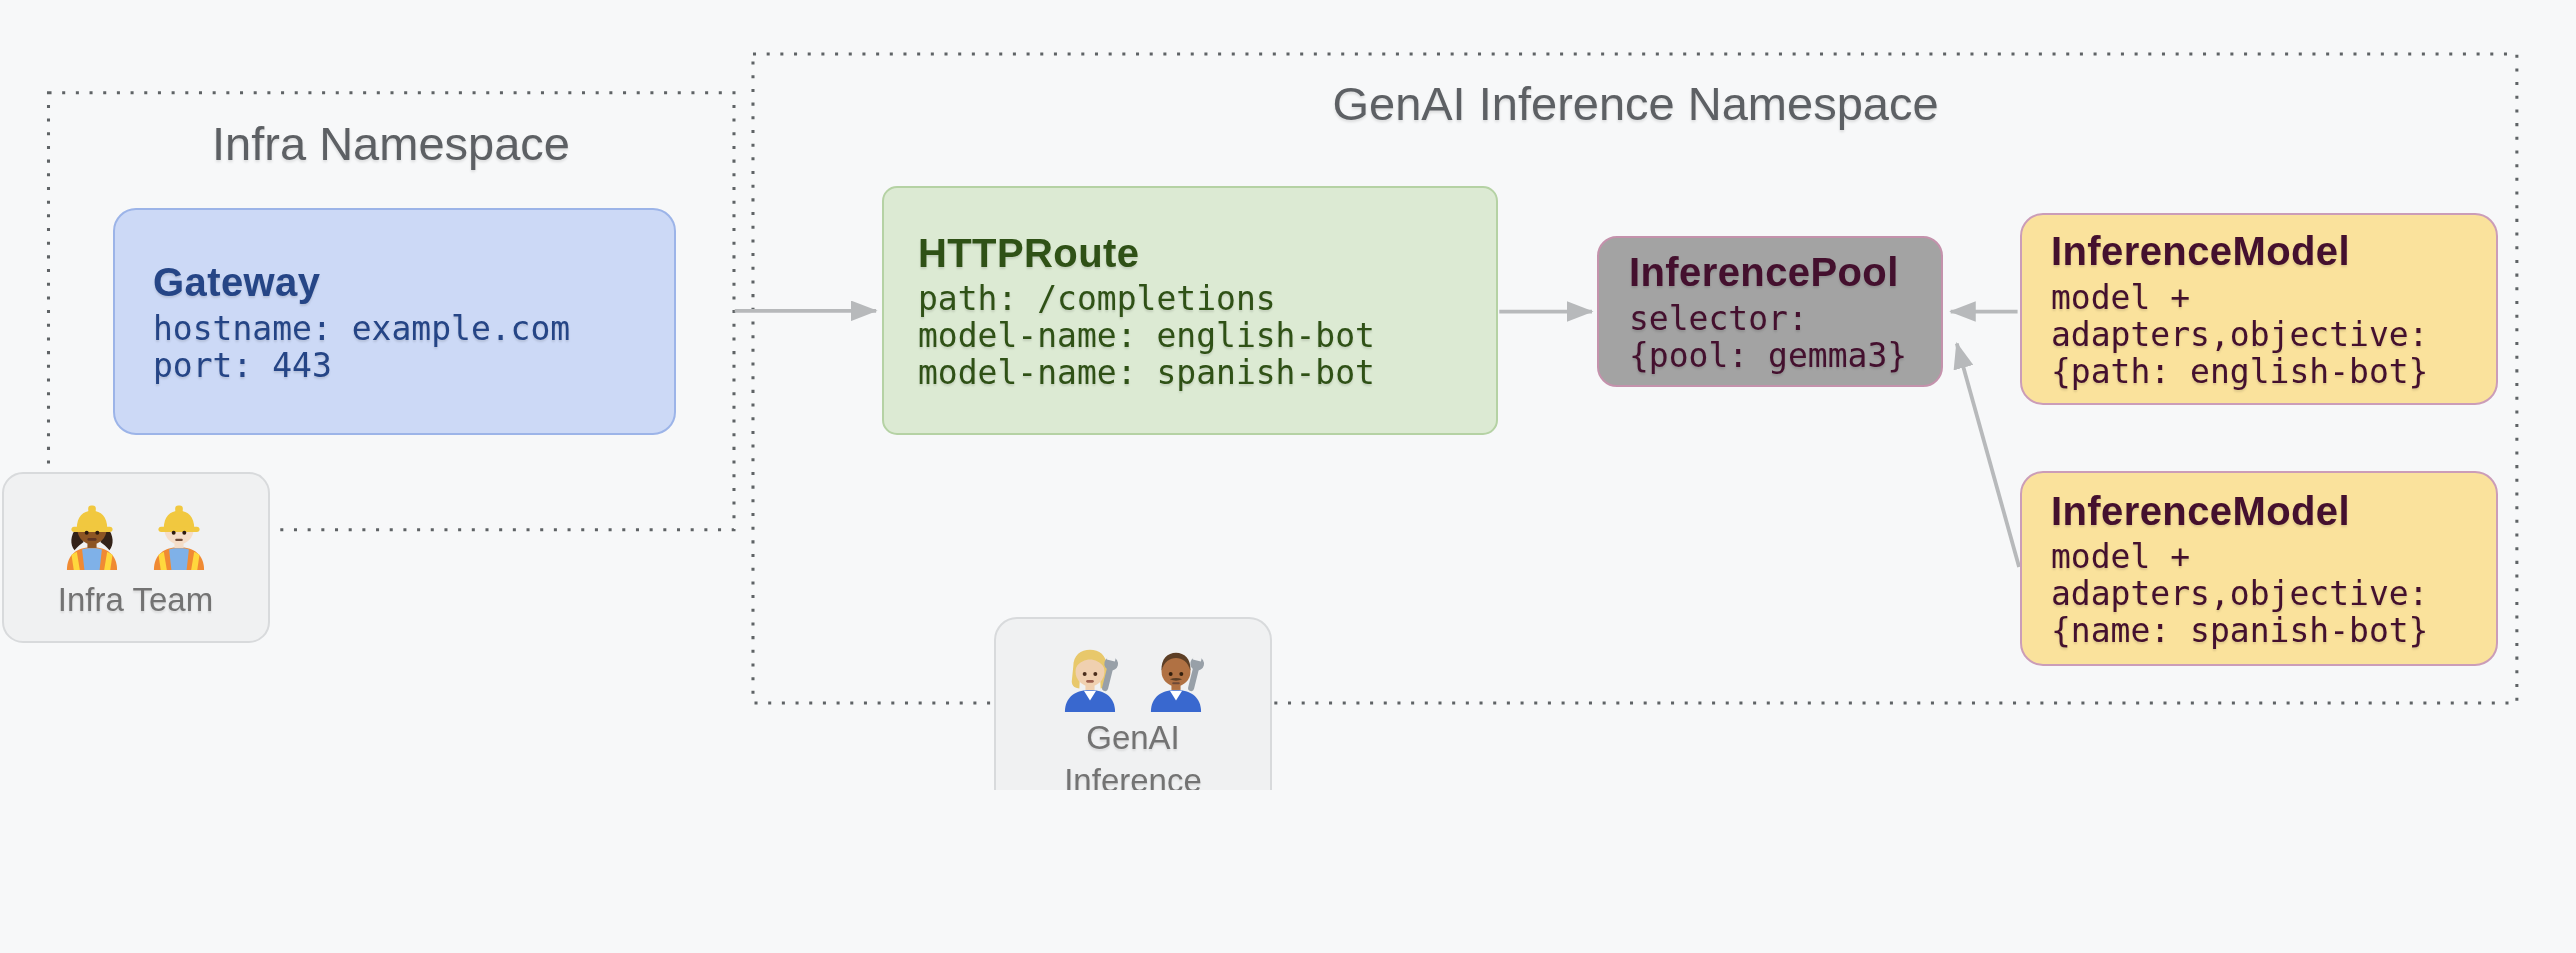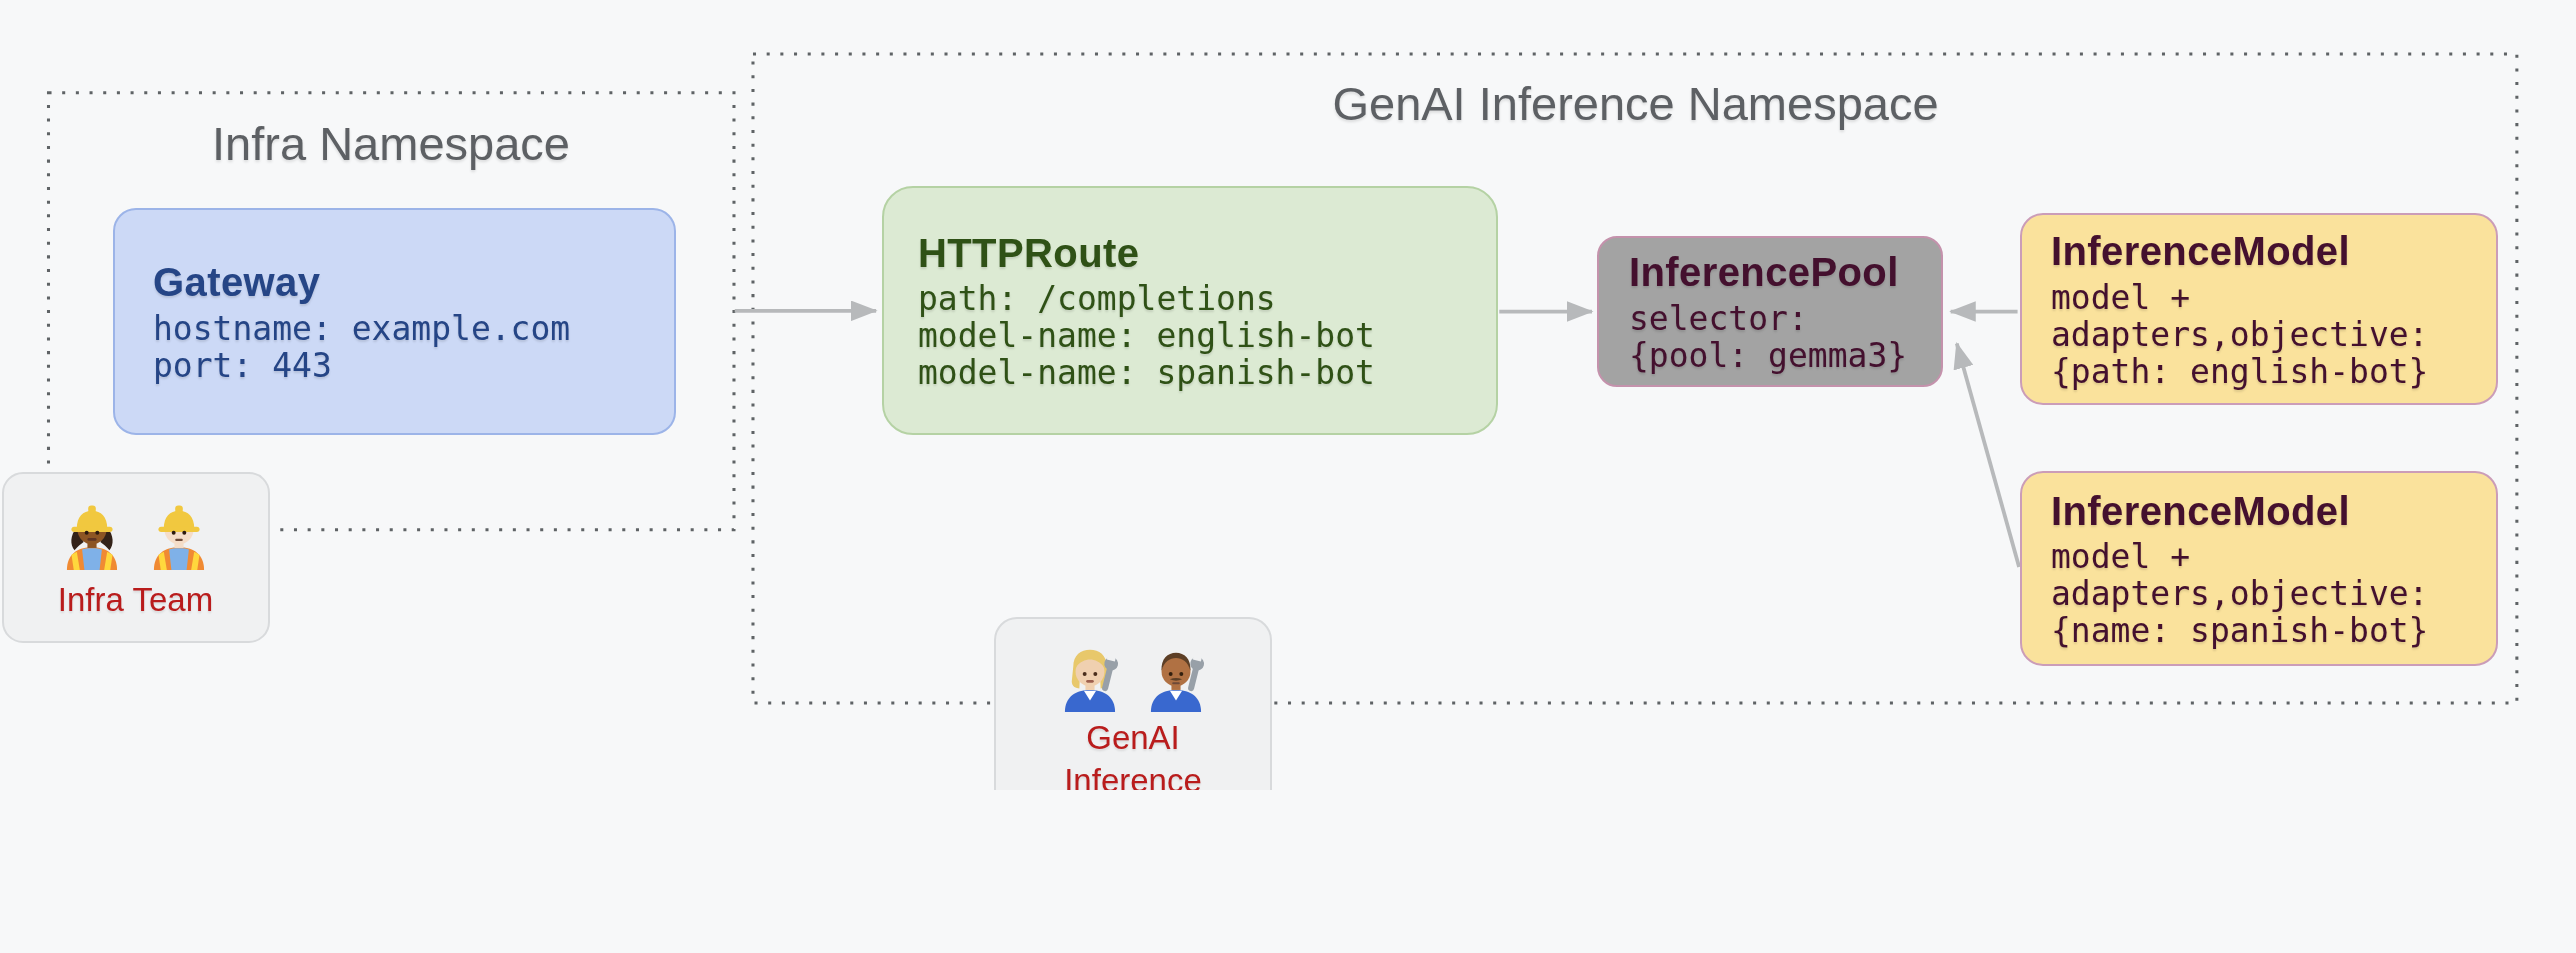--- a/index.html
+++ b/index.html
@@ -53,21 +53,21 @@
     white-space: nowrap;
     text-shadow: 0 2.3px 2.3px rgba(0,0,0,0.12);
   }
   #gateway {
     left: 113px; top: 208px; width: 563px; height: 227px;
     background: #ccd9f6; border: 2.7px solid #9cb4e8; border-radius: 23px;
     padding-left: 38px; color: #254586;
   }
   #httproute {
     left: 882px; top: 186px; width: 616px; height: 249px;
-    background: #dcead3; border: 2.7px solid #b5d2a4; border-radius: 31px;
+    background: #dcead3; border: 2.7px solid #b5d2a4; border-radius: 15px;
     padding-left: 34px; color: #2f5116;
   }
   #inference-pool {
     left: 1597px; top: 236px; width: 346px; height: 151px;
     background: #a3a3a3; border: 2.7px solid #c492ac; border-radius: 20px;
     padding-left: 30px; color: #44102e;
   }
   #inference-model-english {
     left: 2020px; top: 213px; width: 478px; height: 192px;
     background: #fae29c; border: 2.7px solid #cb9db8; border-radius: 23px;
@@ -88,21 +88,21 @@
     display: flex;
     flex-direction: column;
     align-items: center;
     justify-content: center;
   }
   #team-infra { left: 1.5px; top: 472px; width: 268px; height: 171px; border-radius: 21px; gap: 7.6px; }
   #team-genai { left: 994px; top: 617px; width: 278px; height: 247px; border-radius: 23px; gap: 4.6px; justify-content: center; }
   .team-label {
     font-size: 33px;
     line-height: 43px;
-    color: #b91c1c;
+    color: #737373;
     text-align: center;
     text-shadow: 0 2.3px 2.3px rgba(0,0,0,0.10);
   }
   #team-genai .team-label { max-width: 190px; }
   .emoji-row { display: flex; gap: 16.7px; align-items: flex-end; }
   .emoji { width: 70px; height: 76px; display: block; }
 </style>
 </head>
 <body>
 

